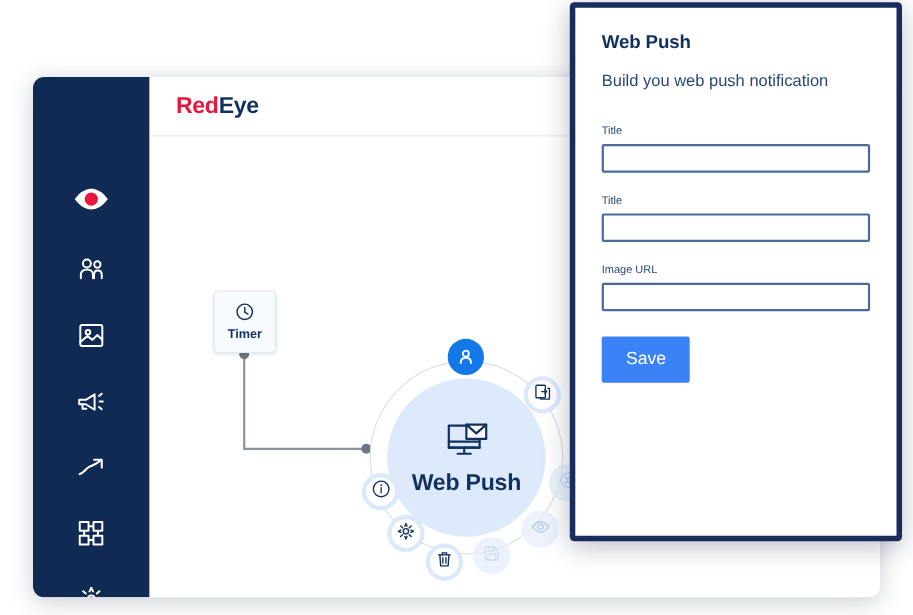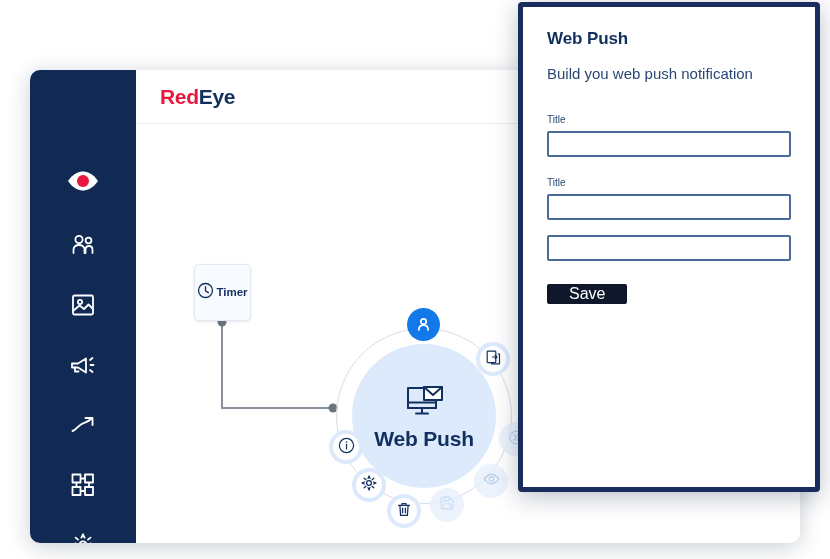--- a/index.html
+++ b/index.html
@@ -73,21 +73,21 @@
   
   #timer-node {
     position: absolute;
     left: 58px; top: 140px;
     width: 57px; height: 57px;
     background: #f7faff;
     border: 1px solid #e3e7ef;
     border-radius: 5px;
     box-shadow: 0 1px 3px rgba(20,40,80,0.10);
     display: flex;
-    flex-direction: row;
+    flex-direction: column;
     align-items: center;
     justify-content: center;
     gap: 2px;
     box-sizing: border-box;
   }
   #timer-label {
     font-size: 11.5px;
     font-weight: bold;
     color: #12305f;
     line-height: 1;
@@ -203,27 +203,27 @@
     background: #ffffff;
     box-sizing: border-box;
     font-family: "Liberation Sans", sans-serif;
     font-size: 13px;
     color: #12305f;
     padding: 0 6px;
     outline: none;
   }
   #save-button {
     margin-top: 8px;
-    background: #0f172a;
+    background: #3b82f6;
     color: #ffffff;
     border: none;
     border-radius: 2px;
     font-family: "Liberation Sans", sans-serif;
     font-size: 16px;
-    padding: 1px 22px;
+    padding: 12px 22px;
     cursor: pointer;
   }
 </style>
 </head>
 <body>
 
 <div id="stage">
 
   <div id="app-window">
 
@@ -442,20 +442,21 @@
       <label class="field-label">Title</label>
       <input class="field-input" type="text" value="" style="">
     </div>
 
     <div class="field">
       <label class="field-label">Title</label>
       <input class="field-input" type="text" value="" style="">
     </div>
 
     <div class="field">
+      <label class="field-label">Image URL</label>
       <input class="field-input" type="text" value="" style="">
     </div>
 
 
     <button id="save-button">Save</button>
 
   </div>
 
 </div>
 

